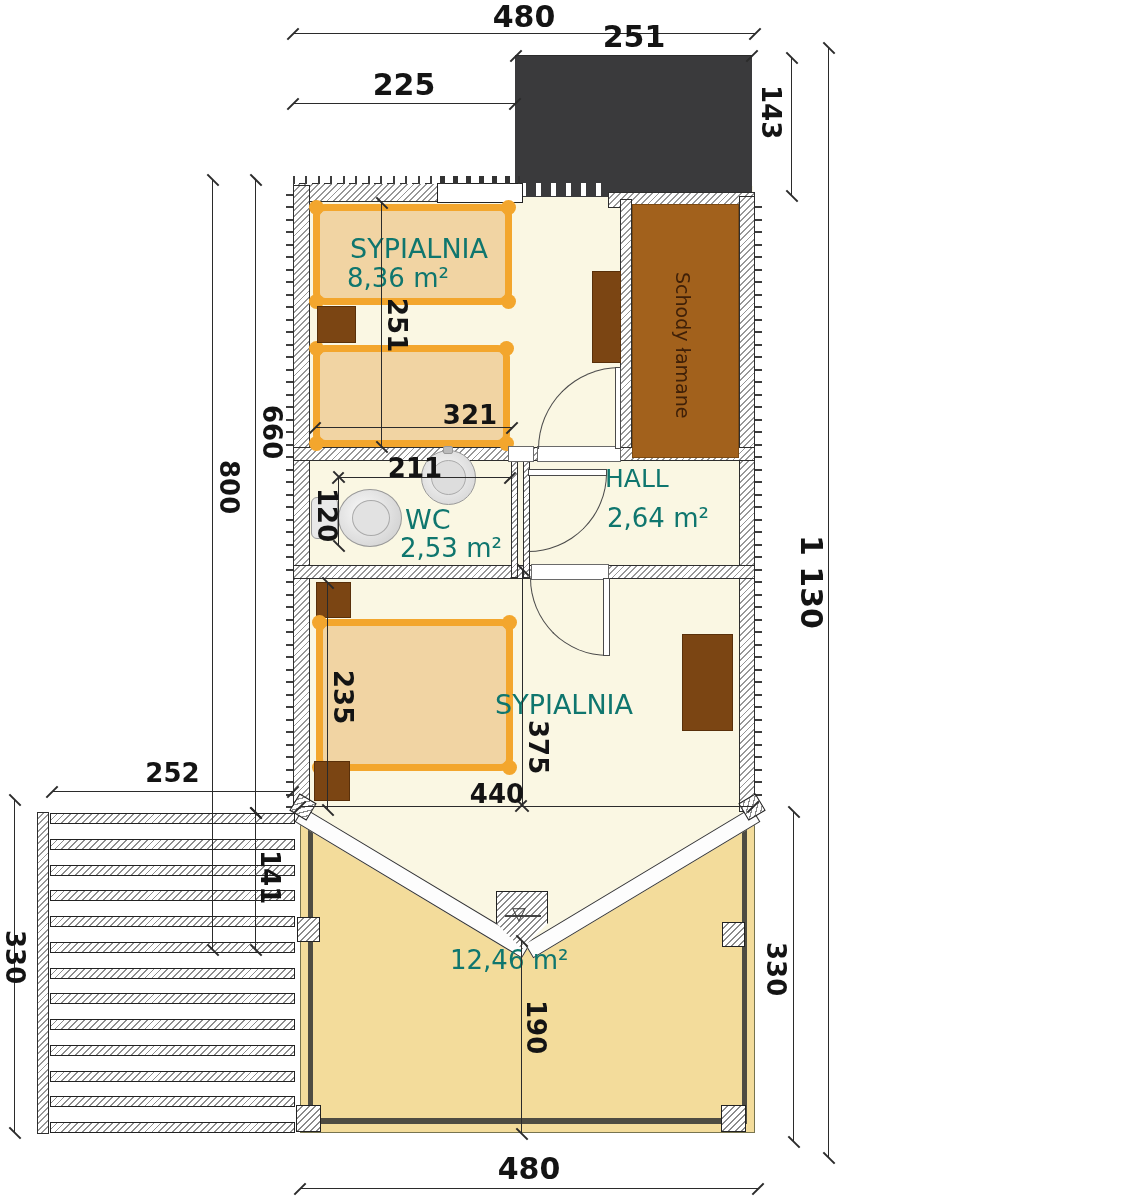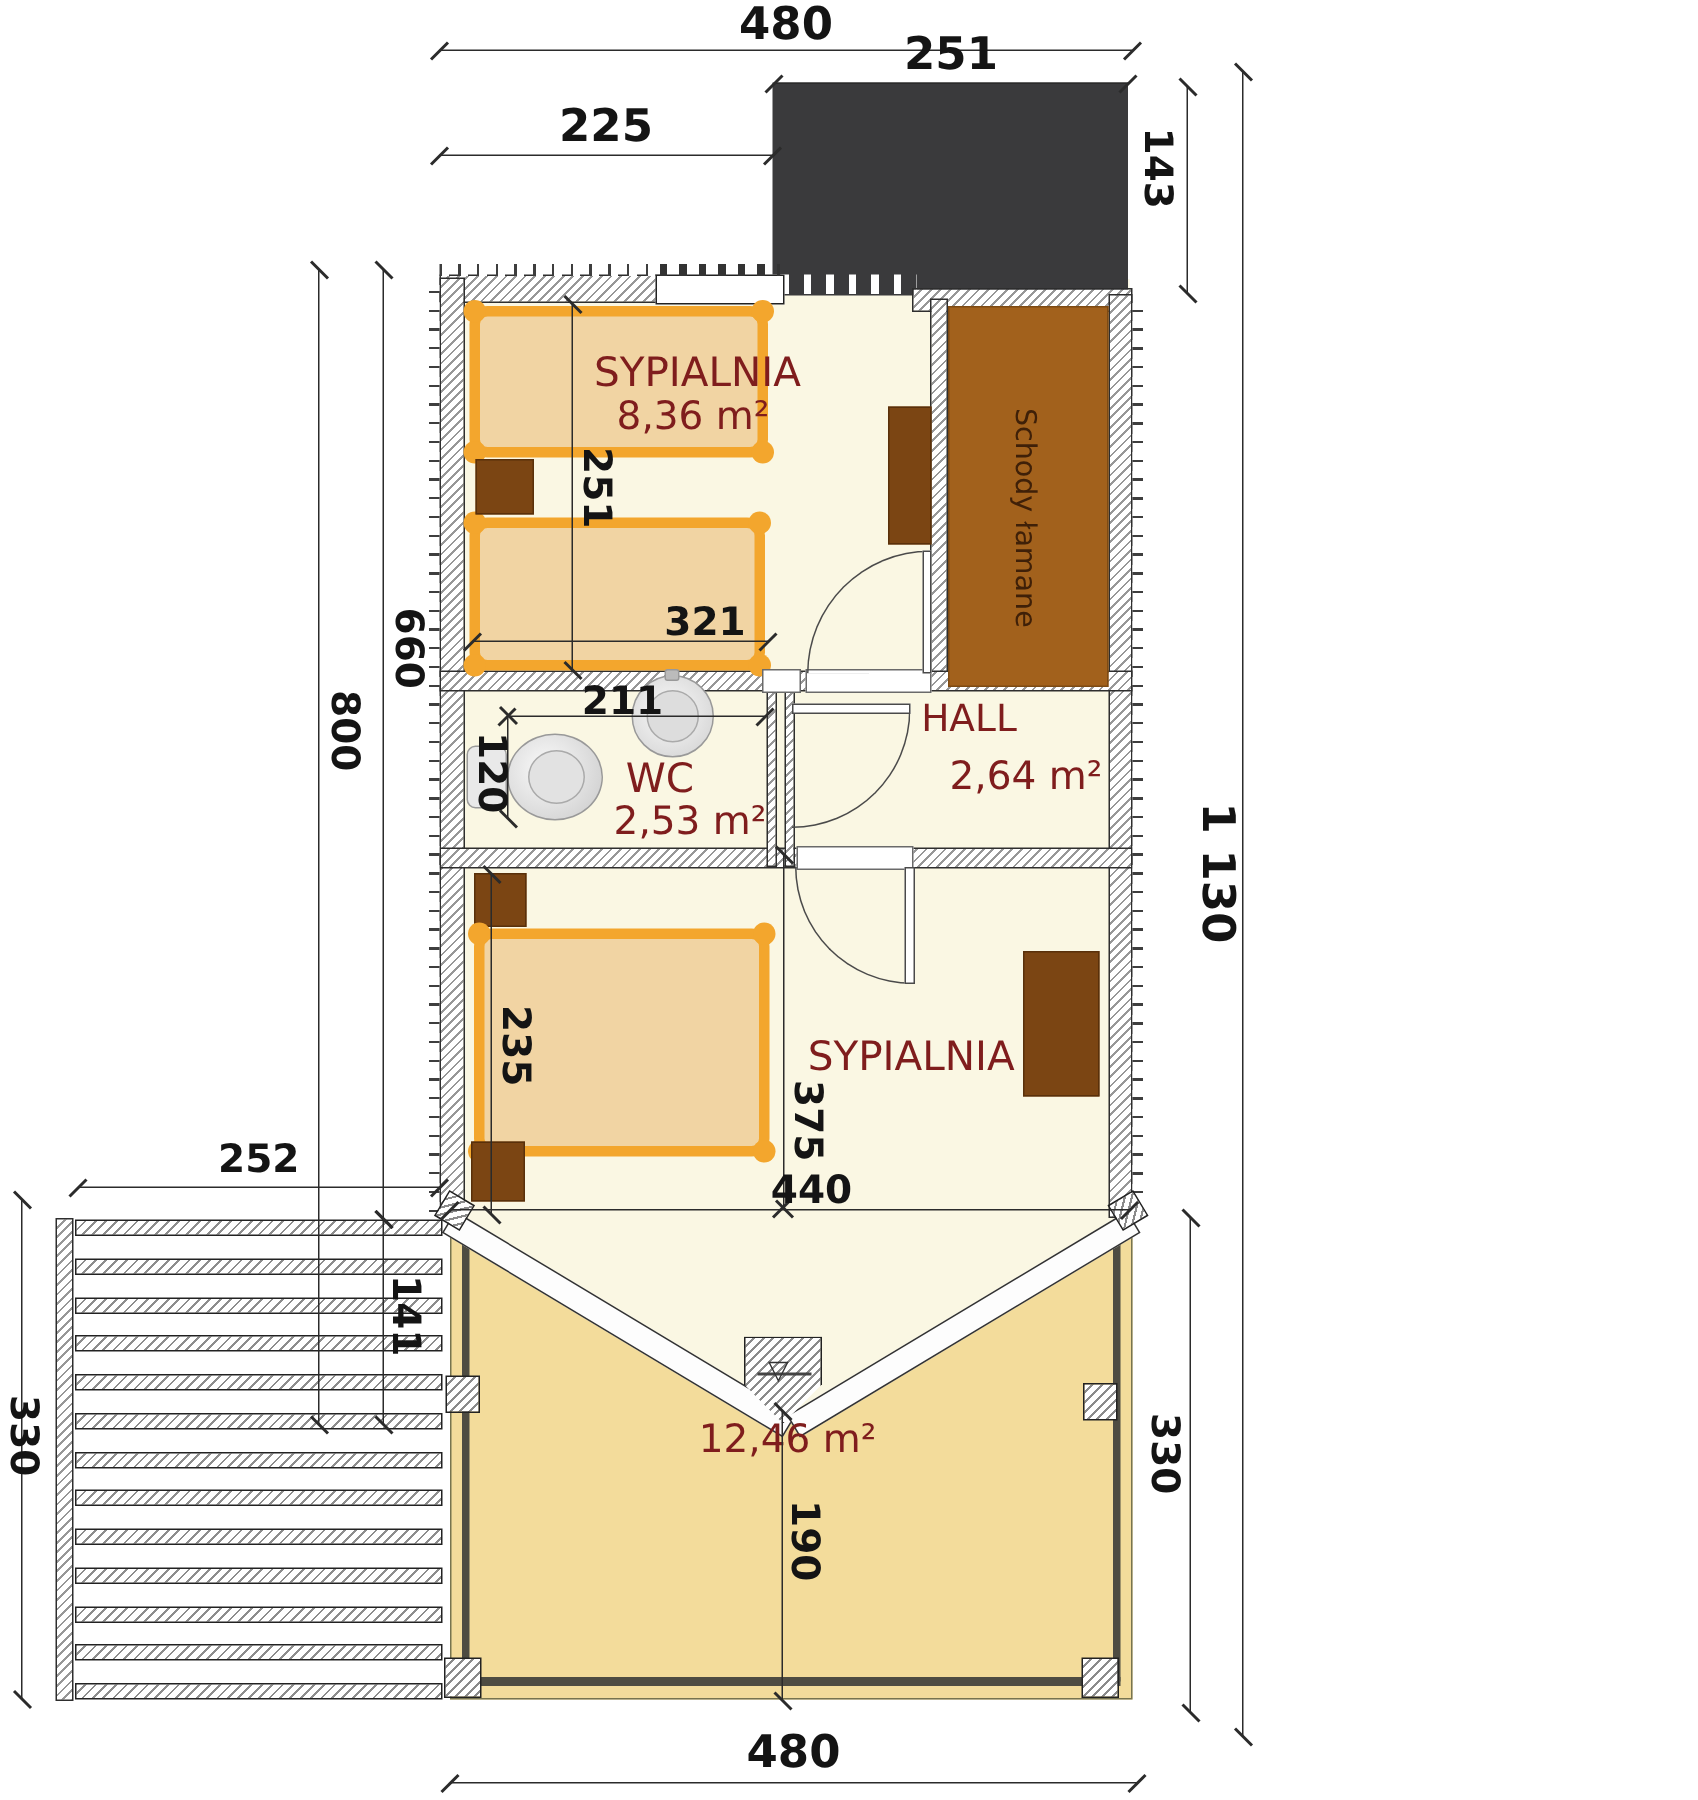--- a/index.html
+++ b/index.html
@@ -11,21 +11,21 @@
   .dimh{border-top:1.4px solid #2b2b2b;height:0}
   .dimh::before,.dimh::after{content:"";position:absolute;top:-8px;width:2px;height:16px;background:#2b2b2b;transform:rotate(45deg)}
   .dimh::before{left:-1px}.dimh::after{right:-1px}
   .dimv{border-left:1.4px solid #2b2b2b;width:0}
   .dimv::before,.dimv::after{content:"";position:absolute;left:-8px;width:16px;height:2px;background:#2b2b2b;transform:rotate(45deg)}
   .dimv::before{top:-1px}.dimv::after{bottom:-1px}
   .tick{position:absolute;width:2px;height:16px;background:#2b2b2b;transform:rotate(45deg)}
   .dlab{position:absolute;font-weight:bold;color:#141414;font-size:26px;line-height:1;white-space:nowrap;text-align:center}
   .big{font-size:30px}
   .vt{writing-mode:vertical-rl}
-  .rlab{position:absolute;color:#7f1d1d;font-size:26px;line-height:1.15;white-space:nowrap;text-align:center}
+  .rlab{position:absolute;color:#0f766e;font-size:26px;line-height:1.15;white-space:nowrap;}
   .arc{position:absolute;border:1.5px solid #4a4a4a;background:transparent}
   .leaf{position:absolute;background:#fff;border:1.3px solid #4a4a4a}
   .open{position:absolute;background:#fff;border:1px solid #6a6a6a}
   .bed{position:absolute;background:#f1d4a3;border:7px solid #f3a62d;border-radius:12px}
   .dot{position:absolute;width:15px;height:15px;border-radius:50%;background:#f3a62d}
   .furn{position:absolute;background:#7b4513;border:1px solid #59300a}
   .post{position:absolute;background:repeating-linear-gradient(135deg,#fff 0 3.2px,#8b8b8b 3.2px 4.6px);border:1.6px solid #222}
   .rail{position:absolute;background:#4e4c42}
   .plank{position:absolute;left:0;width:245px;height:11px;background:repeating-linear-gradient(135deg,#fff 0 3.6px,#8d8d8d 3.6px 4.9px);border:1.2px solid #222}
   .teethV{position:absolute;background:repeating-linear-gradient(0deg,#3e3e3e 0 1.6px,#ffffff 1.6px 6.5px,rgba(255,255,255,0) 6.5px 12.5px)}
@@ -136,21 +136,21 @@
       <div class="plank" style="top: 257.5px;"></div>
       <div class="plank" style="top: 283.25px;"></div>
       <div class="plank" style="top: 309px;"></div>
     </div>
 
   <div class="rlab" style="left:350px;top:233px;width:230px;font-size:27px">SYPIALNIA</div>
   <div class="rlab" style="left:347px;top:264px;width:230px">8,36 m²</div>
   <div class="rlab" style="left:405px;top:504px;width:70px;font-size:27px">WC</div>
   <div class="rlab" style="left:400px;top:534px;width:120px">2,53 m²</div>
   <div class="rlab" style="left:605px;top:465px;width:82px;font-size:25px">HALL</div>
-  <div class="rlab" style="left:633px;top:504px;width:100px">2,64 m²</div>
+  <div class="rlab" style="left:607px;top:504px;width:100px">2,64 m²</div>
   <div class="rlab" style="left:495px;top:689px;width:225px;font-size:27px">SYPIALNIA</div>
   <div class="rlab" style="left:450px;top:946px;width:150px">12,46 m²</div>
 
   <div class="abs dimh" style="left:293px;top:33px;width:462px"></div>
   <div class="dlab big" style="left:293px;top:2px;width:462px">480</div>
   <div class="abs dimh" style="left:516px;top:55px;width:236px"></div>
   <div class="dlab big" style="left:516px;top:22px;width:236px">251</div>
   <div class="abs dimh" style="left:293px;top:103px;width:222px"></div>
   <div class="dlab big" style="left:293px;top:70px;width:222px">225</div>
   <div class="abs dimv" style="left:791px;top:58px;height:138px"></div>
@@ -179,18 +179,18 @@
   <div class="abs dimh" style="left:338px;top:477px;width:172px"></div>
   <div class="dlab" style="left:380px;top:455px;width:70px">211</div>
   <div class="abs dimv" style="left:338px;top:477px;height:69px"></div>
   <div class="dlab vt" style="left:314px;top:488px">120</div>
   <div class="abs dimv" style="left:327px;top:583px;height:227px"></div>
   <div class="dlab vt" style="left:330px;top:670px">235</div>
   <div class="abs dimv" style="left:522px;top:570px;height:236px"></div>
   <div class="dlab vt" style="left:525px;top:720px">375</div>
   <div class="abs dimh" style="left:300px;top:806px;width:453px"></div>
   <div class="tick" style="left:520px;top:798px"></div>
-  <div class="dlab" style="left:476px;top:781px;width:130px">440</div>
+  <div class="dlab" style="left:432px;top:781px;width:130px">440</div>
   <div class="abs dimv" style="left:521px;top:941px;height:193px"></div>
   <div class="dlab vt" style="left:523px;top:1000px">190</div>
 
 
 </div>
 
 </body></html>

